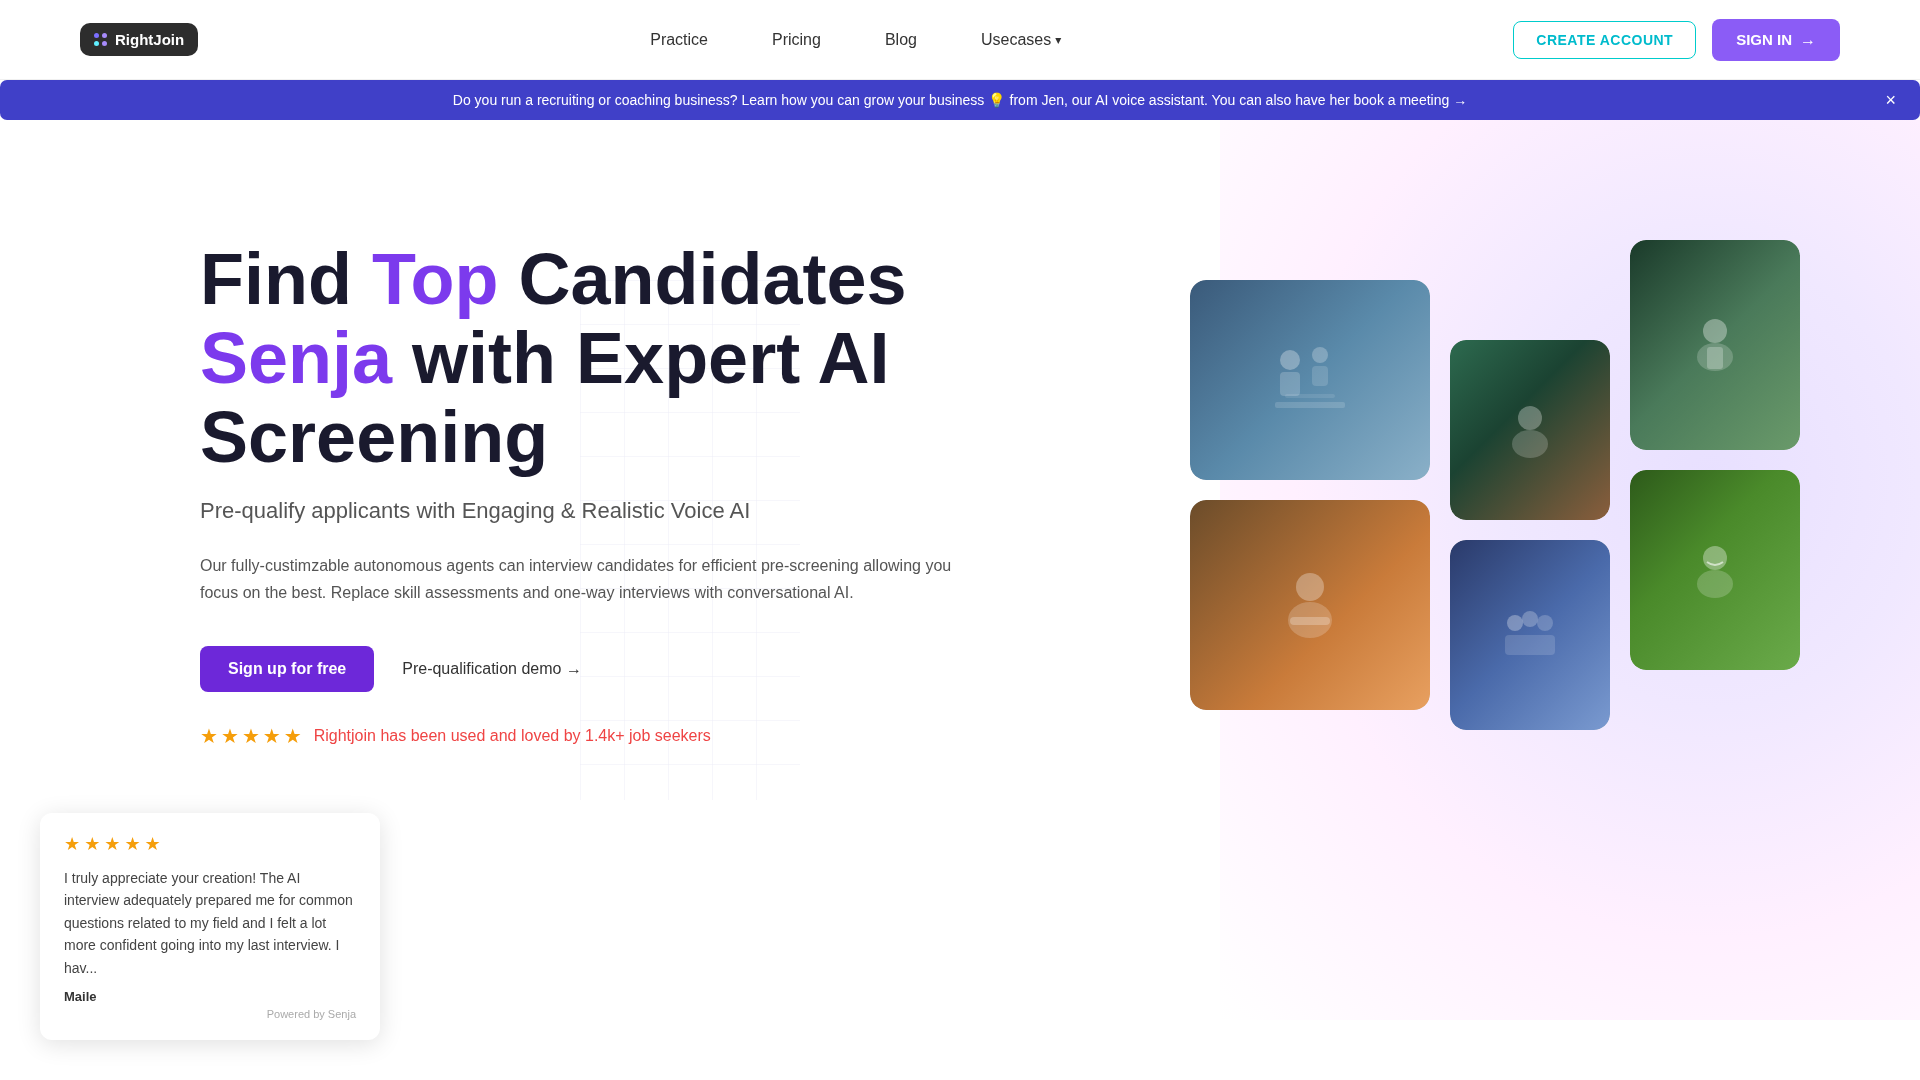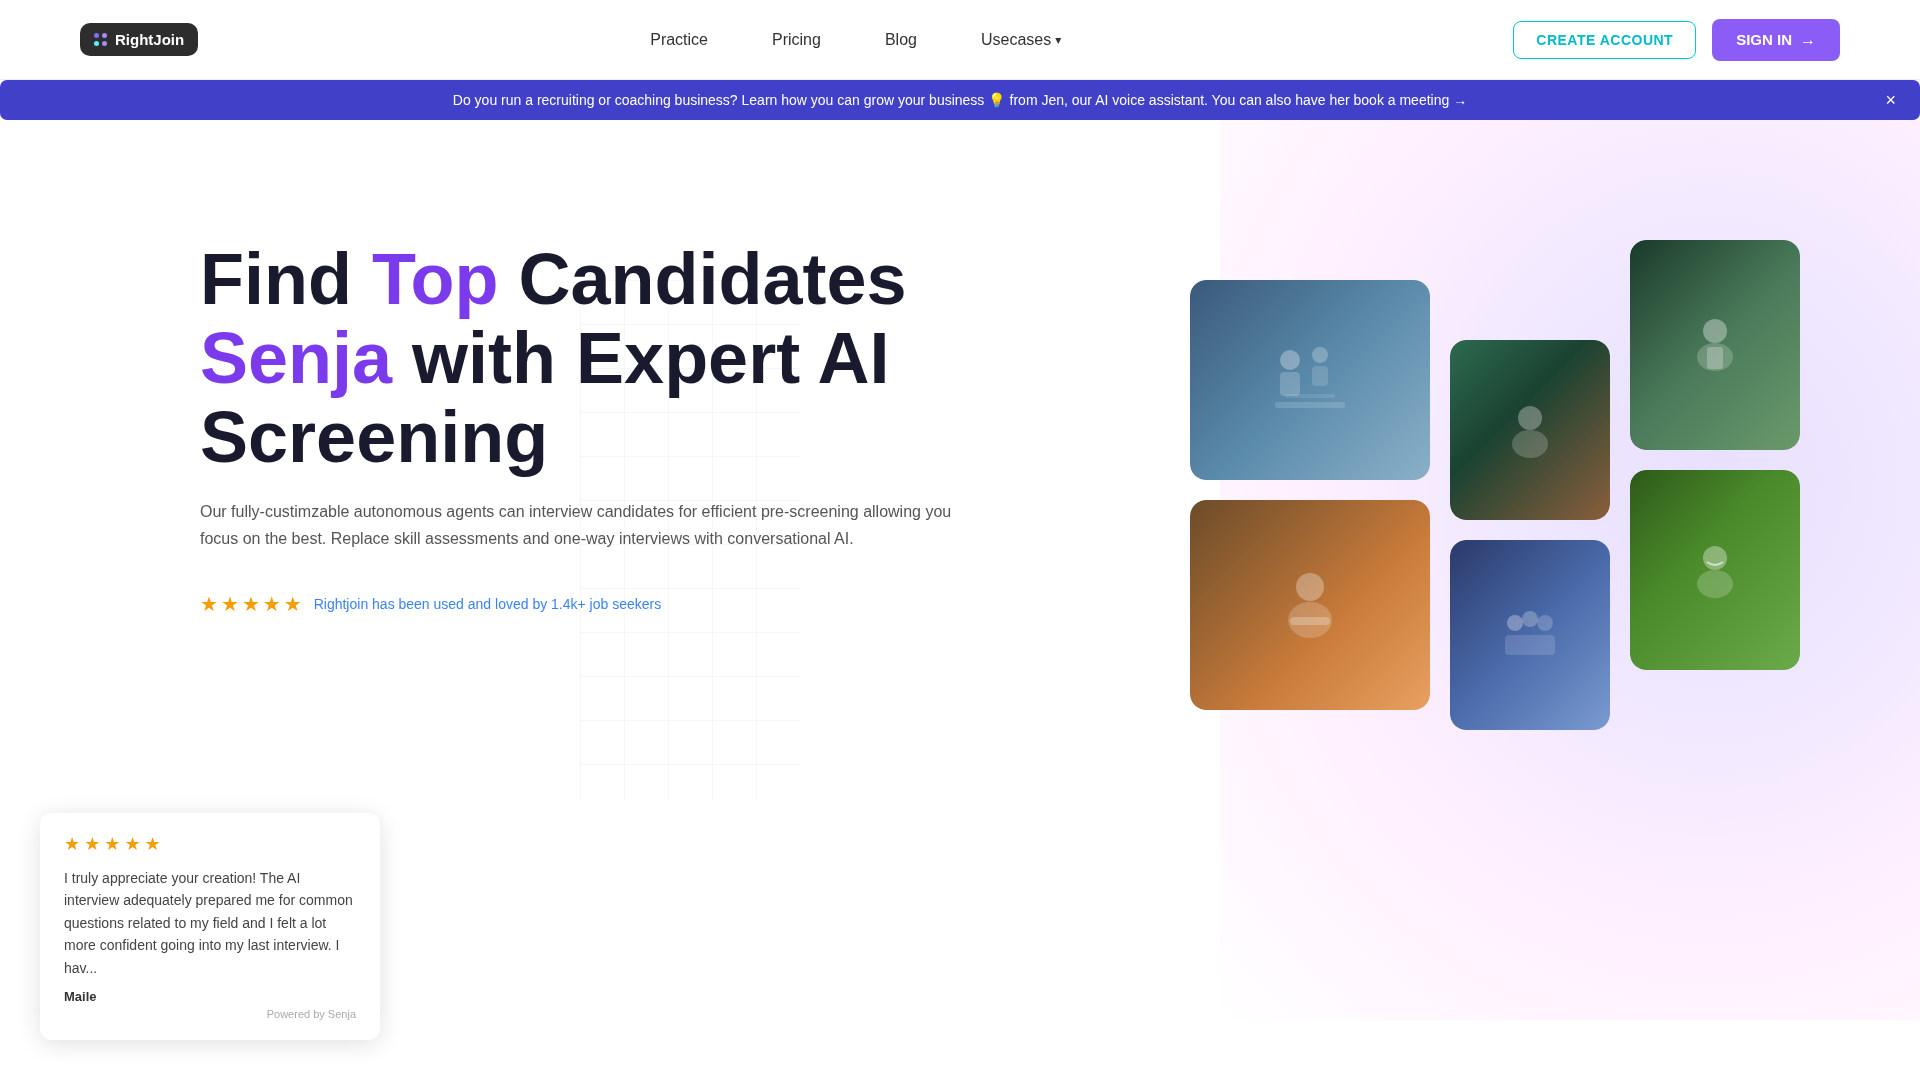--- a/index.html
+++ b/index.html
@@ -71,21 +71,21 @@
       background: #6d28d9; color: #fff; border: none; border-radius: 8px;
       padding: 14px 28px; font-size: 16px; font-weight: 600; cursor: pointer;
     }
     .btn-demo {
       font-size: 16px; color: #333; cursor: pointer; background: none; border: none;
       display: flex; align-items: center; gap: 6px; font-weight: 500;
     }
     .hero-rating { display: flex; align-items: center; gap: 12px; }
     .stars { display: flex; gap: 3px; }
     .star { color: #f59e0b; font-size: 20px; }
-    .rating-text { font-size: 14px; color: #3b82f6; }
+    .rating-text { font-size: 16px; color: #ef4444; }
 
     
     .hero-images {
       position: absolute; right: 120px; top: 160px; z-index: 1;
       display: flex; gap: 20px; align-items: flex-start;
     }
     .img-col { display: flex; flex-direction: column; gap: 20px; }
     .img-card {
       border-radius: 16px; overflow: hidden; background: #ddd;
     }
@@ -163,24 +163,29 @@
         </pattern>
       </defs>
     <rect width="220" height="520" fill="url(#grid)"></rect>
   </svg>
 
   <div class="hero-content">
     <h1 class="hero-title">
       <span>Find </span><span class="highlight">Top</span><span> Candidates </span><br><span class="highlight">Senja</span><span> with Expert AI Screening</span>
     </h1>
 
+    <p class="hero-subtitle">Pre-qualify applicants with Engaging &amp; Realistic Voice AI</p>
 
 
     <p class="hero-desc">Our fully-custimzable autonomous agents can interview candidates for efficient pre-screening allowing you focus on the best. Replace skill assessments and one-way interviews with conversational AI.</p>
 
+    <div class="hero-cta">
+      <button class="btn-signup">Sign up for free</button>
+      <button class="btn-demo">Pre-qualification demo →</button>
+    </div>
 
     <div class="hero-rating">
       <div class="stars">
         <span class="star">★</span>
         <span class="star">★</span>
         <span class="star">★</span>
         <span class="star">★</span>
         <span class="star">★</span>
       </div>
       <span class="rating-text">Rightjoin has been used and loved by 1.4k+ job seekers</span>

